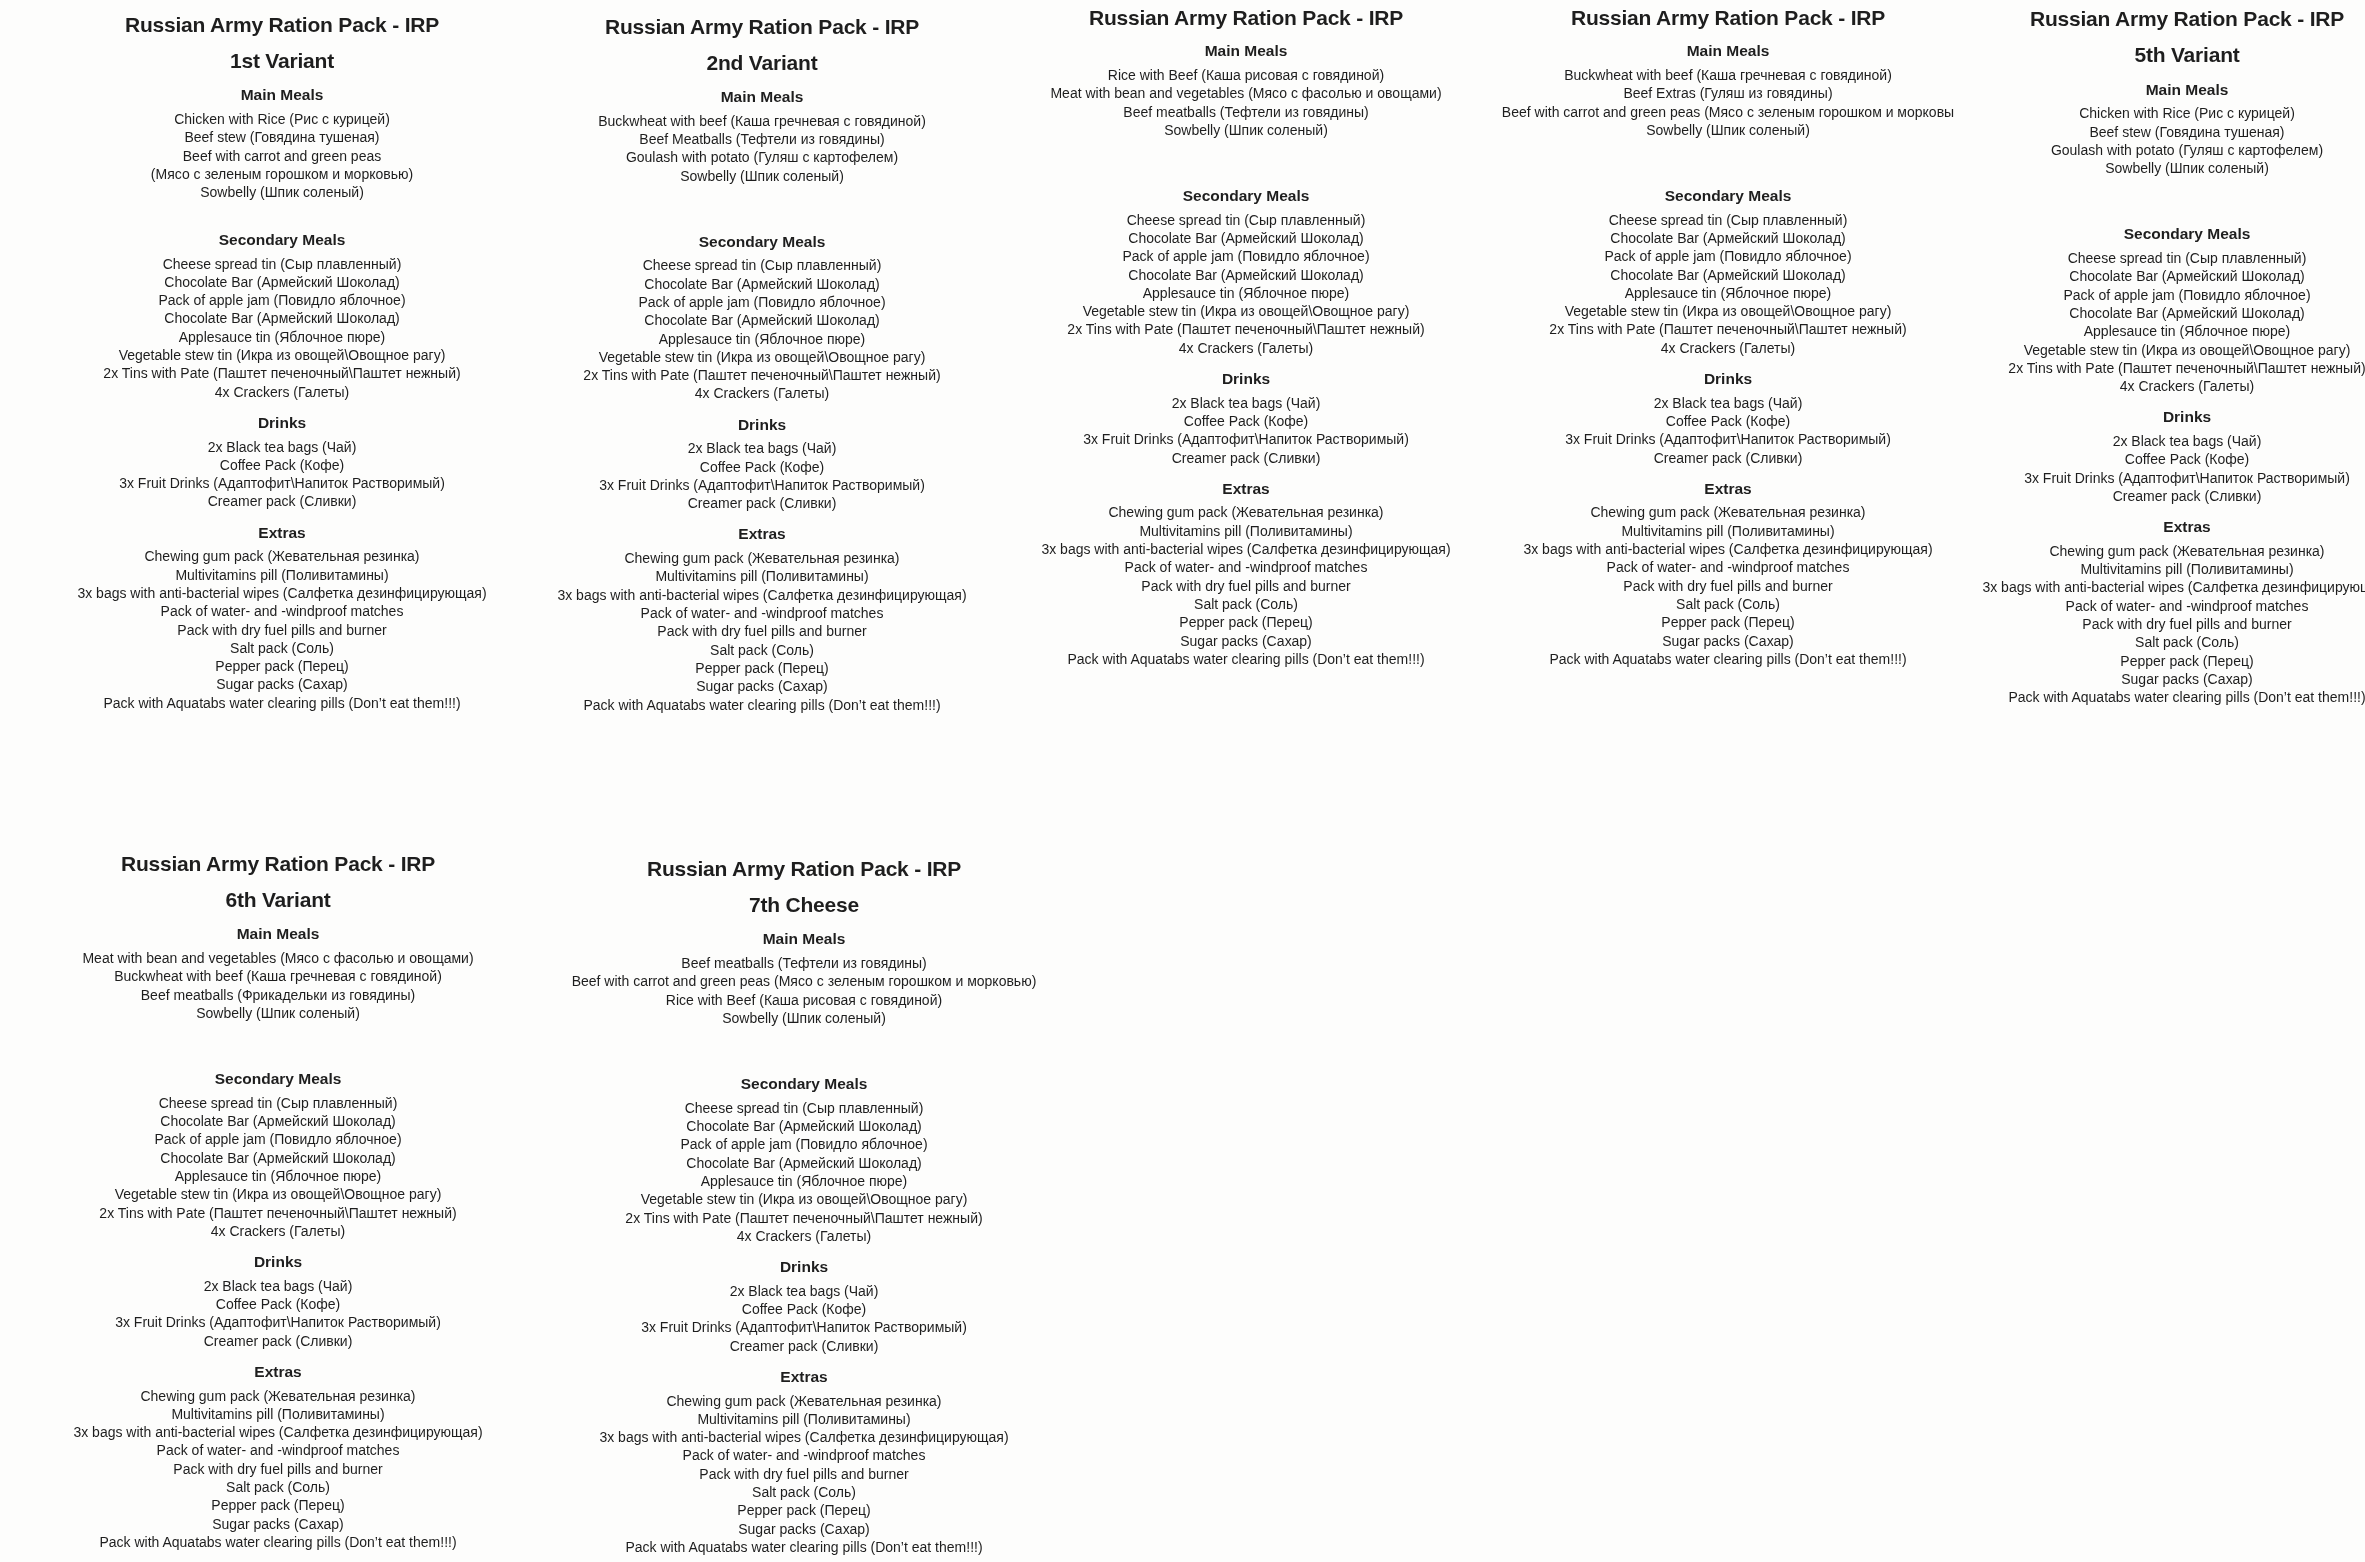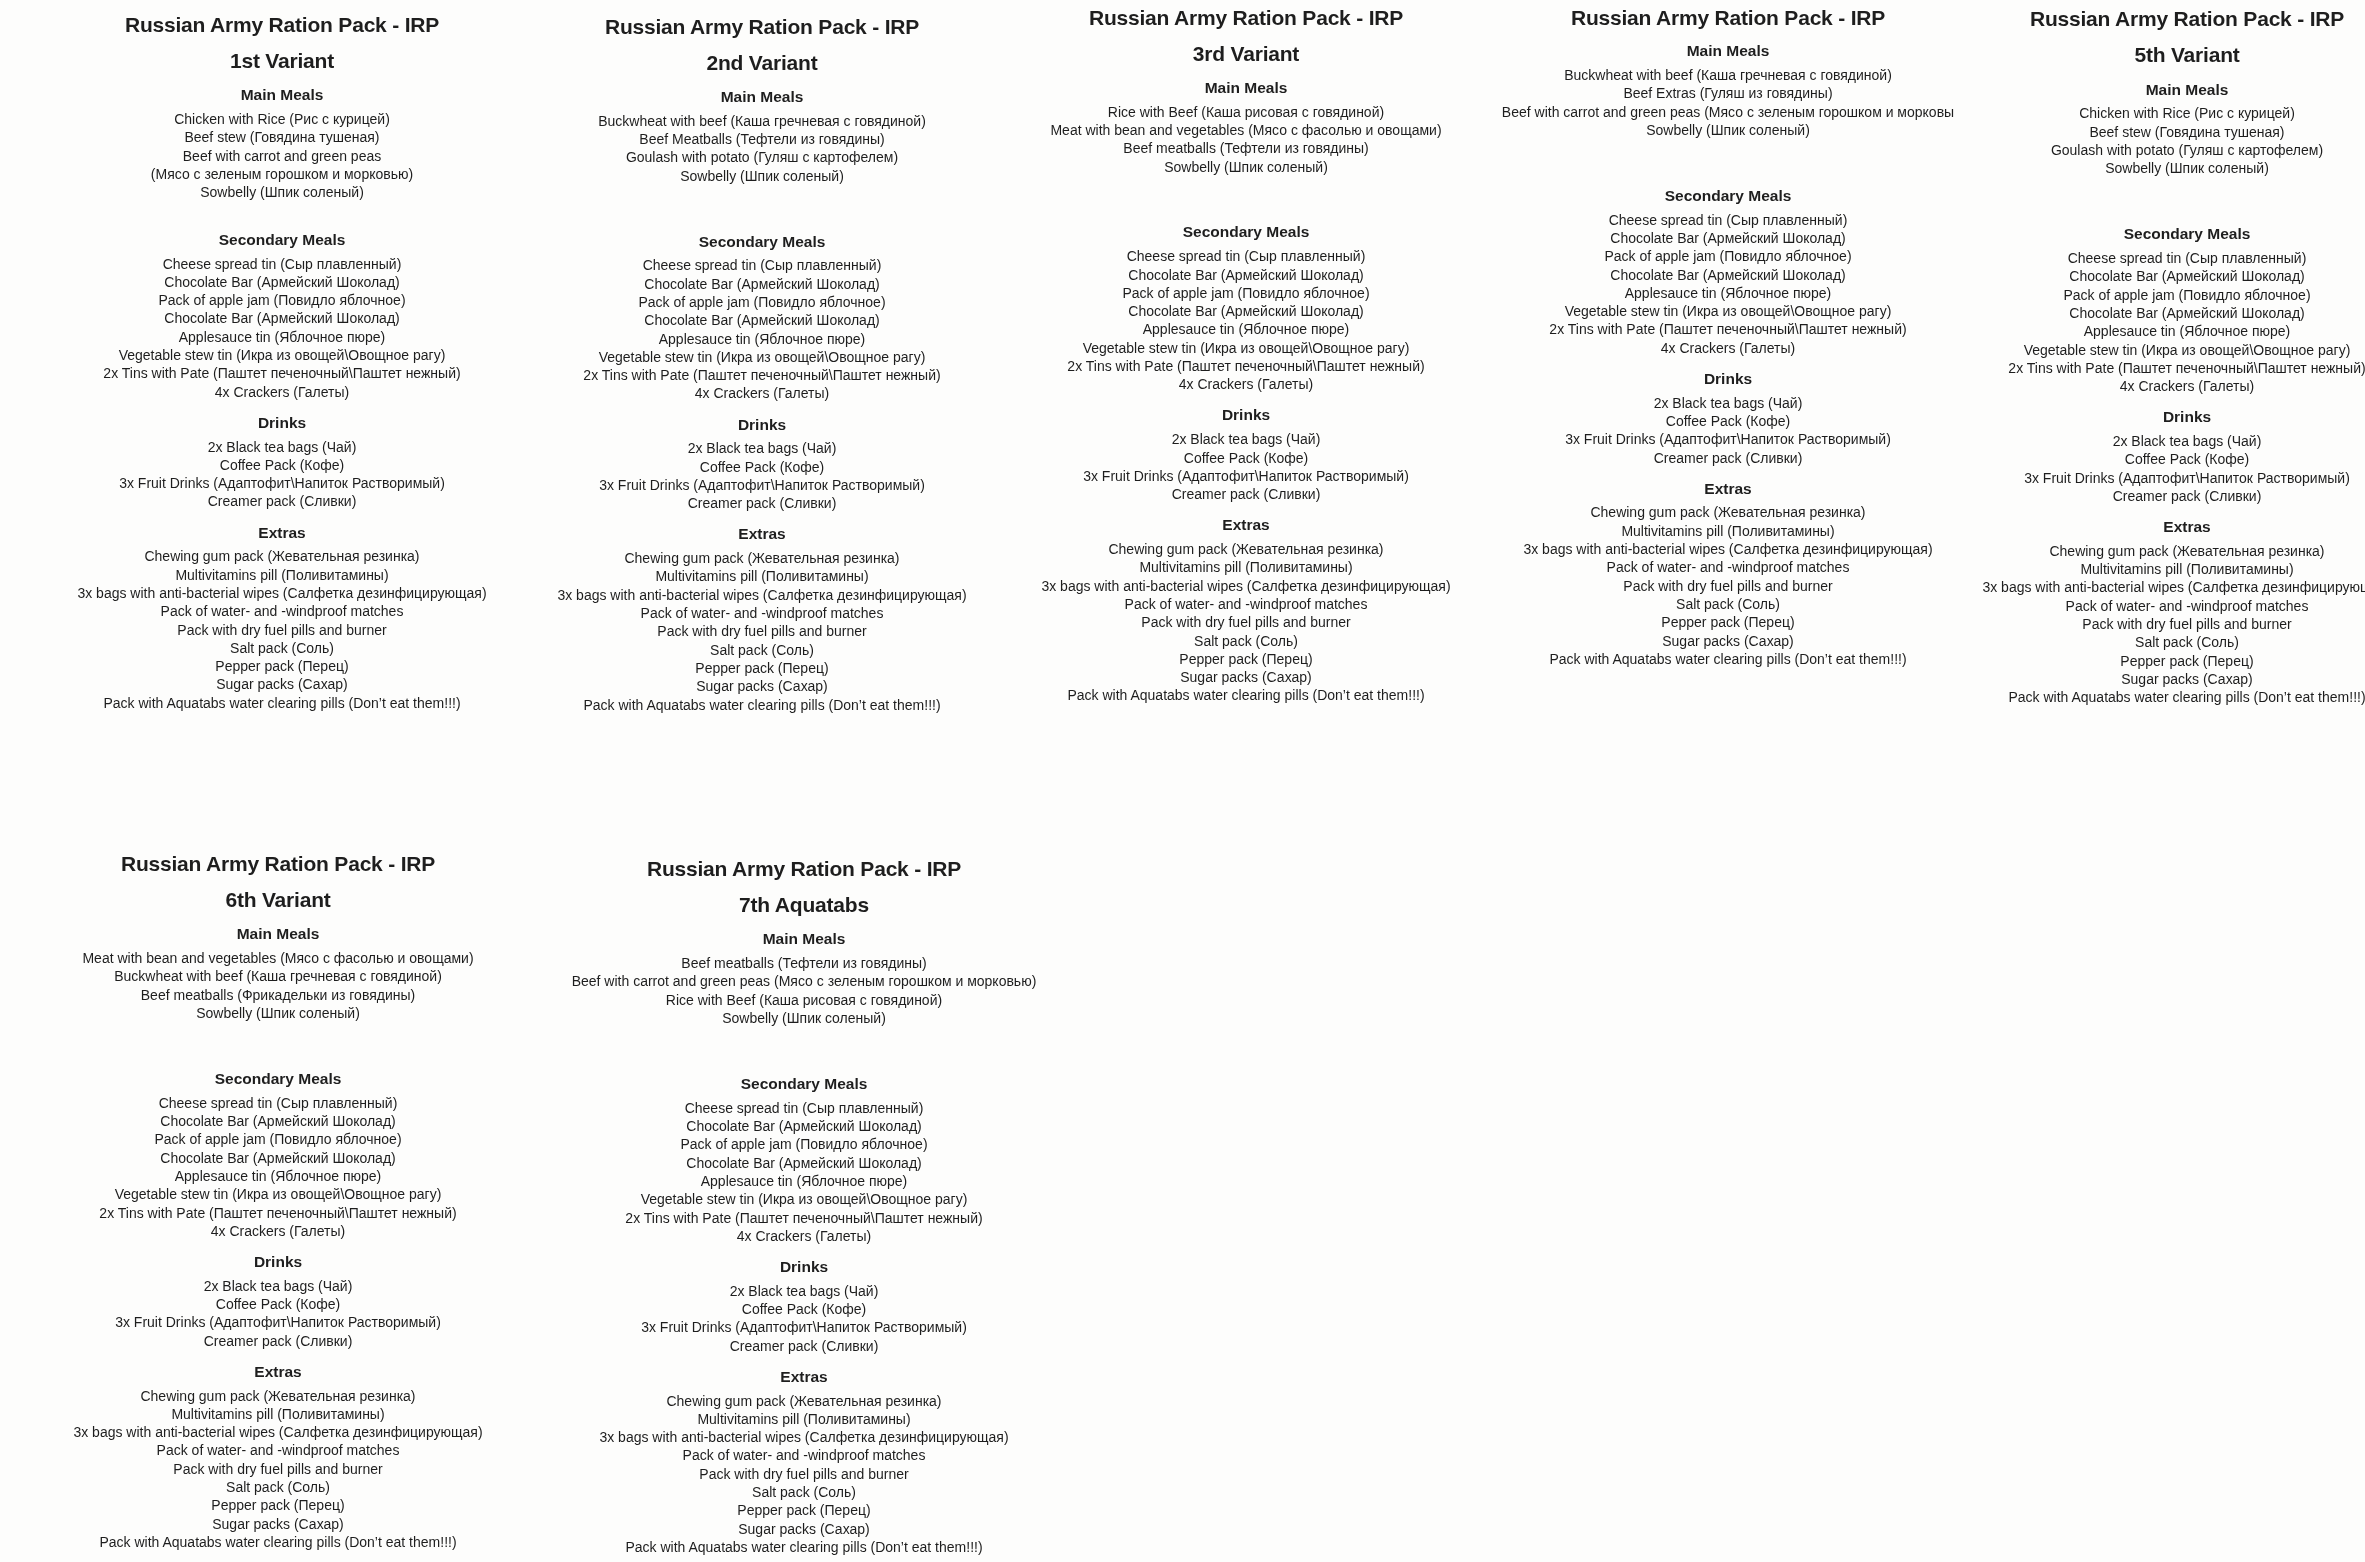--- a/index.html
+++ b/index.html
@@ -146,21 +146,20 @@
         <div class="item">Pack of water- and -windproof matches</div>
         <div class="item">Pack with dry fuel pills and burner</div>
         <div class="item">Salt pack (Соль)</div>
         <div class="item">Pepper pack (Перец)</div>
         <div class="item">Sugar packs (Сахар)</div>
         <div class="item">Pack with Aquatabs water clearing pills (Don’t eat them!!!)</div>
       </div>
   </section>
     <section class="variant-col v3">
     <h1 class="title">Russian Army Ration Pack - IRP</h1>
-    <h2 class="variant">3rd Variant</h2>
 
     <h3 class="sect">Main Meals</h3>
     <div class="items items-main">
         <div class="item">Rice with Beef (Каша рисовая с говядиной)</div>
         <div class="item">Meat with bean and vegetables (Мясо с фасолью и овощами)</div>
         <div class="item">Beef meatballs (Тефтели из говядины)</div>
         <div class="item">Sowbelly (Шпик соленый)</div>
       </div>
 
     <h3 class="sect">Secondary Meals</h3>
@@ -325,21 +324,21 @@
         <div class="item">Pack of water- and -windproof matches</div>
         <div class="item">Pack with dry fuel pills and burner</div>
         <div class="item">Salt pack (Соль)</div>
         <div class="item">Pepper pack (Перец)</div>
         <div class="item">Sugar packs (Сахар)</div>
         <div class="item">Pack with Aquatabs water clearing pills (Don’t eat them!!!)</div>
       </div>
   </section>
     <section class="variant-col v7">
     <h1 class="title">Russian Army Ration Pack - IRP</h1>
-    <h2 class="variant">7th Aquatabs</h2>
+    <h2 class="variant">7th Cheese</h2>
 
     <h3 class="sect">Main Meals</h3>
     <div class="items items-main">
         <div class="item">Beef meatballs (Тефтели из говядины)</div>
         <div class="item">Beef with carrot and green peas (Мясо с зеленым горошком и морковью)</div>
         <div class="item">Rice with Beef (Каша рисовая с говядиной)</div>
         <div class="item">Sowbelly (Шпик соленый)</div>
       </div>
 
     <h3 class="sect">Secondary Meals</h3>

